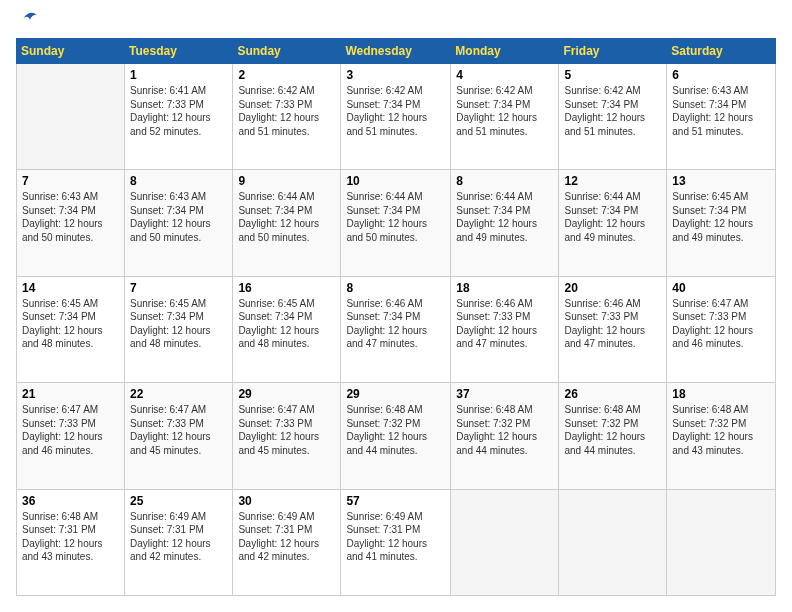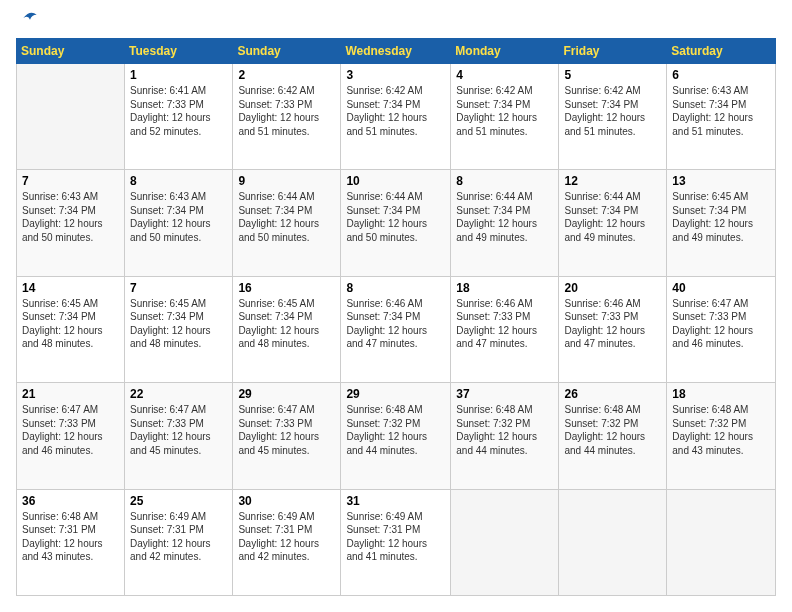--- a/index.html
+++ b/index.html
@@ -245,21 +245,21 @@
           </td>
           <td>
             <div class="day-num">25</div>
             <div class="day-info">Sunrise: 6:49 AM<br>Sunset: 7:31 PM<br>Daylight: 12 hours<br> and 42 minutes.</div>
           </td>
           <td>
             <div class="day-num">30</div>
             <div class="day-info">Sunrise: 6:49 AM<br>Sunset: 7:31 PM<br>Daylight: 12 hours<br> and 42 minutes.</div>
           </td>
           <td>
-            <div class="day-num">31</div>
+            <div class="day-num">57</div>
             <div class="day-info">Sunrise: 6:49 AM<br>Sunset: 7:31 PM<br>Daylight: 12 hours<br> and 41 minutes.</div>
           </td>
           <td class="empty-cell"></td>
           <td class="empty-cell"></td>
           <td class="empty-cell"></td>
         </tr>
       </tbody>
   </table>
 </div>
 

